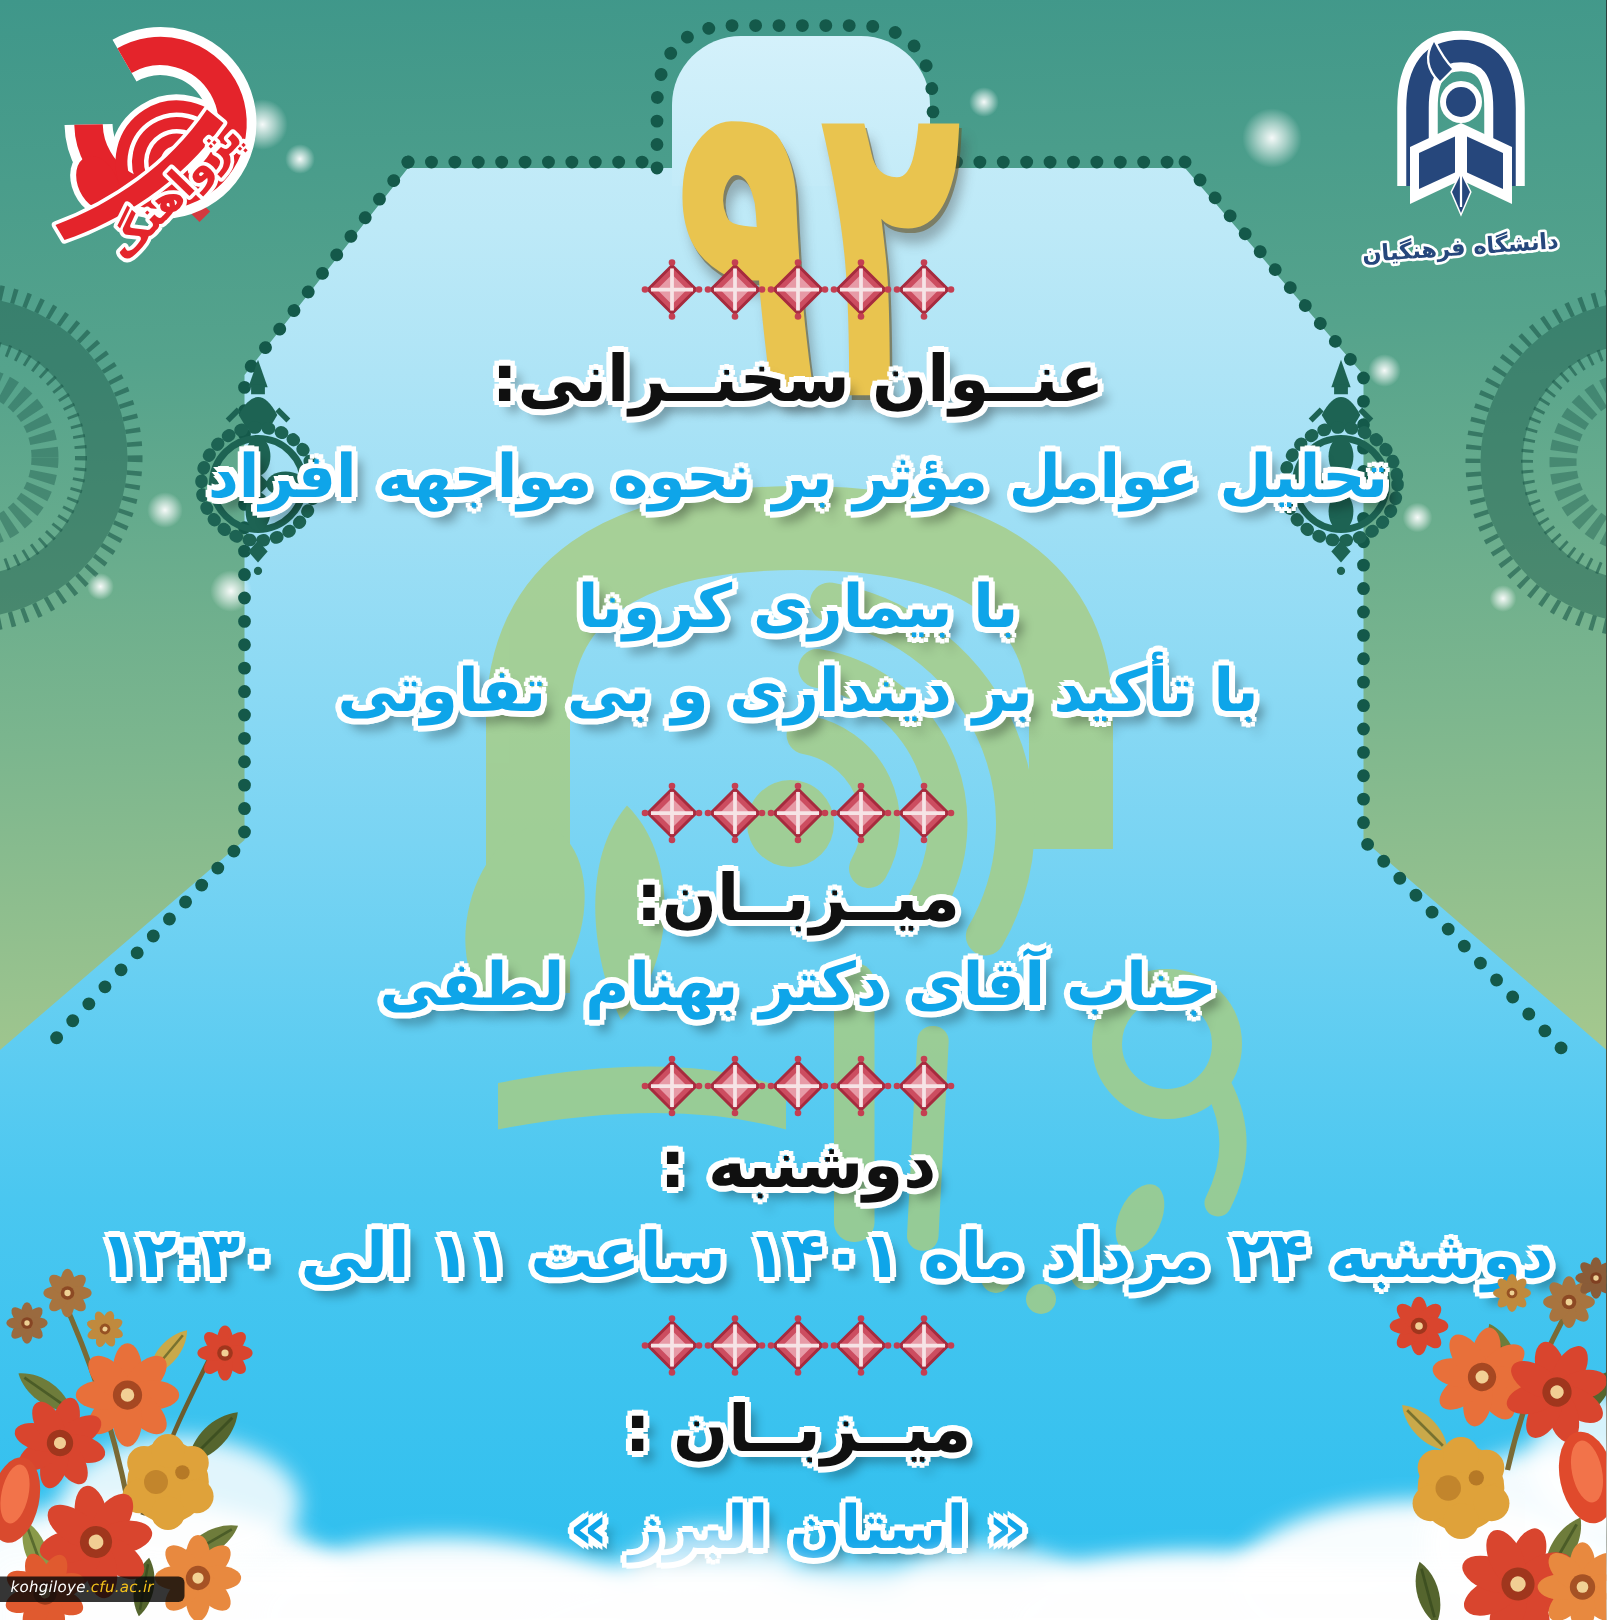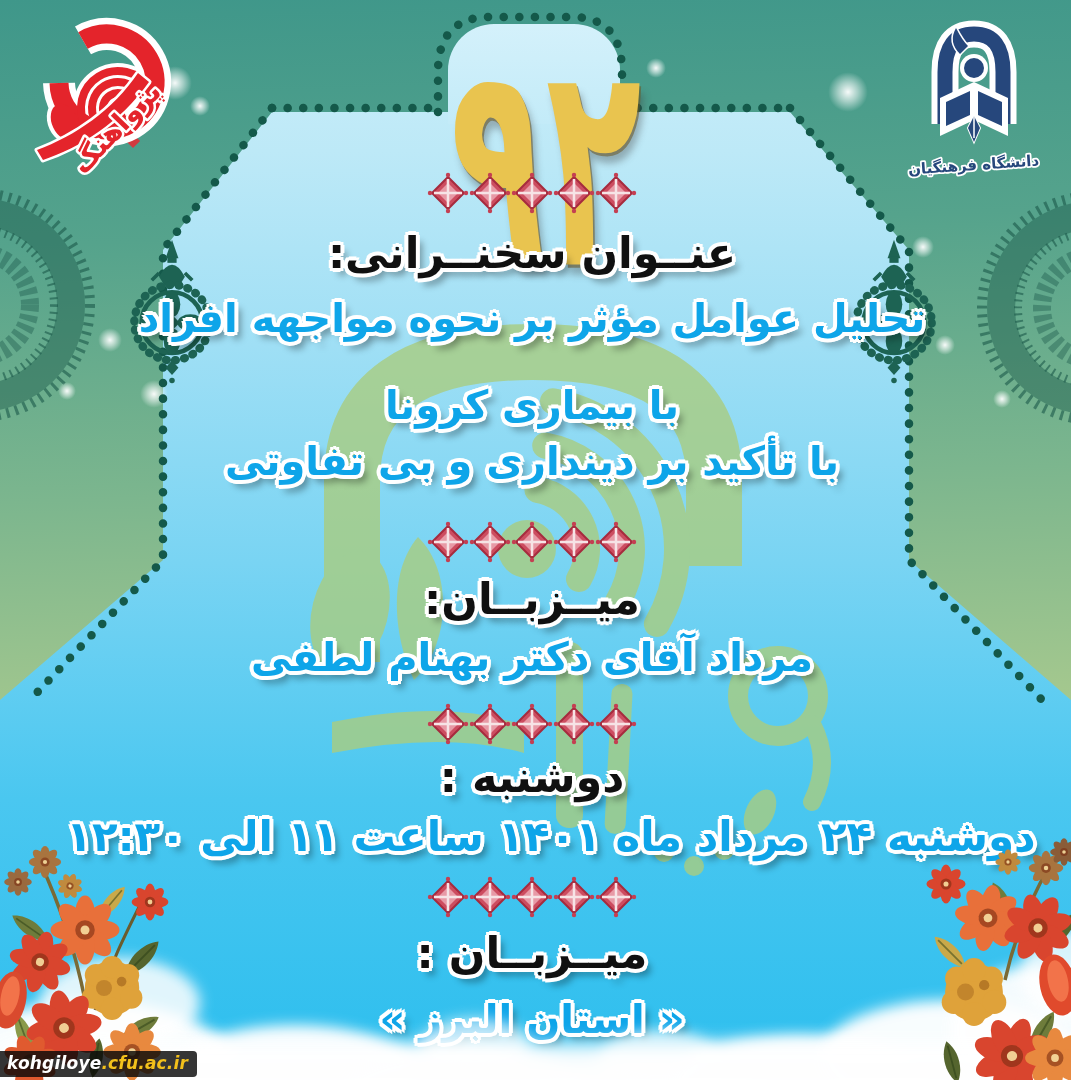--- a/index.html
+++ b/index.html
@@ -65,22 +65,22 @@
     background:#fff; filter:blur(9px); opacity:.95; z-index:9;
   }
   
   .deco-svg{ position:absolute; inset:0; z-index:5; pointer-events:none; }
   .under-svg{ position:absolute; inset:0; z-index:3; pointer-events:none; }
   .flora-svg{ position:absolute; inset:0; z-index:10; pointer-events:none; }
   .logo-svg{ position:absolute; z-index:12; }
   
   .footer-bar{
     position:absolute; left:0; top:1051px; z-index:13;
-    background:rgba(8,8,8,.82); padding:2px 9px 4px 7px; border-radius:0 4px 4px 0;
-    font-size:17px; font-weight:bold; font-style:italic; letter-spacing:.2px;
+    background:rgba(8,8,8,.82); padding:2px 20px 4px 7px; border-radius:0 4px 4px 0;
+    font-size:10px; font-weight:normal; font-style:italic; letter-spacing:.2px;
   }
   .footer-bar .site{color:#ffffff;}
   .footer-bar .domain{color:#f3c11b;}
 </style>
 </head>
 <body>
 
 <div class="poster">
 
   <div class="frame-bg"></div>
@@ -220,21 +220,21 @@
       <use href="#lace" transform="translate(189,23)"></use>
     </svg>
   </div>
 
   <div class="row heading outline" style="top:228px;">عنــوان سخنــرانی:</div>
   <div class="row navy outline" style="top:295px;">تحلیل عوامل مؤثر بر نحوه مواجهه افراد</div>
   <div class="row navy outline" style="top:382px;">با بیماری کرونا</div>
   <div class="row navy outline" style="top:438px;">با تأکید بر دینداری و بی تفاوتی</div>
 
   <div class="row heading outline" style="top:574px;">میــزبــان:</div>
-  <div class="row navy outline" style="top:634px;">مرداد آقای دکتر بهنام لطفی</div>
+  <div class="row navy outline" style="top:634px;">جناب آقای دکتر بهنام لطفی</div>
 
   <div class="row heading outline" style="top:752px;">دوشنبه :</div>
   <div class="row wide navy outline" style="top:812px;font-size:42px;">دوشنبه ۲۴ مرداد ماه ۱۴۰۱ ساعت ۱۱ الی ۱۲:۳۰</div>
 
   <div class="row heading outline" style="top:928px;">میــزبــان :</div>
   <div class="row navy outline" style="top:996px;">« استان البرز »</div>
 
   <svg class="flora-svg" width="1071" height="1080" viewBox="0 0 1071 1080">
     <defs>
       <g id="bloom">

